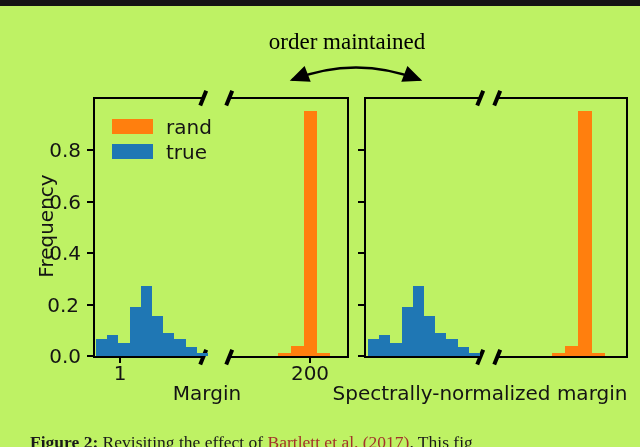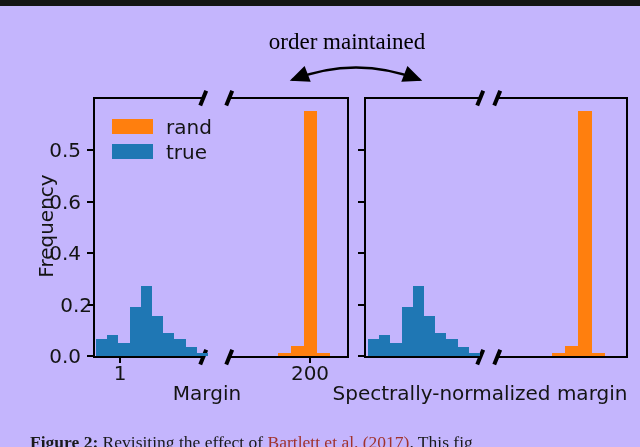--- a/index.html
+++ b/index.html
@@ -1,17 +1,17 @@
 <!DOCTYPE html>
 <html><head>
 <meta charset="utf-8">
 <style>
   html,body{margin:0;padding:0;background:#ffffff;}
   .page{
-    position:relative;width:640px;height:447px;background:#c4b5fd;
+    position:relative;width:640px;height:447px;background:#bef264;
     overflow:hidden;font-family:"DejaVu Sans", sans-serif;color:#111;
   }
   .top-rule{position:absolute;left:0;top:0;width:640px;height:6px;background:#141414;}
   .annotation{
     position:absolute;left:347px;top:29px;transform:translateX(-50%);
     font-family:"Liberation Serif","DejaVu Serif",serif;font-size:23px;color:#000;white-space:nowrap;
   }
   .arrow{position:absolute;left:278px;top:54px;}
   .ylabel{
     position:absolute;left:46px;top:226px;transform:translate(-50%,-50%) rotate(-90deg);
@@ -61,27 +61,27 @@
       <div class="spine" style="left: 229px; top: 97px; width: 120px; height: 2px;"></div>
       <div class="break-mark" style="left: 203px; top: 98px;"></div>
       <div class="break-mark" style="left: 229px; top: 98px;"></div>
       <div class="spine" style="left: 93px; top: 356px; width: 110px; height: 2px;"></div>
       <div class="spine" style="left: 229px; top: 356px; width: 120px; height: 2px;"></div>
       <div class="break-mark" style="left: 203px; top: 357px;"></div>
       <div class="break-mark" style="left: 229px; top: 357px;"></div>
       <div class="ytick" style="left: 87px; top: 355px;"></div>
       <div class="ytick-label" style="left: 31px; top: 345px;">0.0</div>
       <div class="ytick" style="left: 87px; top: 303.5px;"></div>
-      <div class="ytick-label" style="left: 42px; top: 293.5px;">0.2</div>
+      <div class="ytick-label" style="left: 29px; top: 293.5px;">0.2</div>
       <div class="ytick" style="left: 87px; top: 252px;"></div>
       <div class="ytick-label" style="left: 31px; top: 242px;">0.4</div>
       <div class="ytick" style="left: 87px; top: 200.5px;"></div>
       <div class="ytick-label" style="left: 31px; top: 190.5px;">0.6</div>
       <div class="ytick" style="left: 87px; top: 149px;"></div>
-      <div class="ytick-label" style="left: 31px; top: 139px;">0.5</div>
+      <div class="ytick-label" style="left: 31px; top: 139px;">0.8</div>
       <div class="xtick" style="left: 119px; top: 358px;"></div>
       <div class="xtick-label" style="left: 80px; top: 362px;">1</div>
       <div class="xtick" style="left: 309px; top: 358px;"></div>
       <div class="xtick-label" style="left: 270px; top: 362px;">200</div>
       <div class="bar" style="left: 96px; top: 339.262px; width: 11.2px; height: 16.7375px; background: rgb(31, 119, 180);"></div>
       <div class="bar" style="left: 107.2px; top: 335.4px; width: 11.2px; height: 20.6px; background: rgb(31, 119, 180);"></div>
       <div class="bar" style="left: 118.4px; top: 343.125px; width: 11.2px; height: 12.875px; background: rgb(31, 119, 180);"></div>
       <div class="bar" style="left: 129.6px; top: 307.075px; width: 11.2px; height: 48.925px; background: rgb(31, 119, 180);"></div>
       <div class="bar" style="left: 140.8px; top: 286.475px; width: 11.2px; height: 69.525px; background: rgb(31, 119, 180);"></div>
       <div class="bar" style="left: 152px; top: 316.087px; width: 11.2px; height: 39.9125px; background: rgb(31, 119, 180);"></div>

